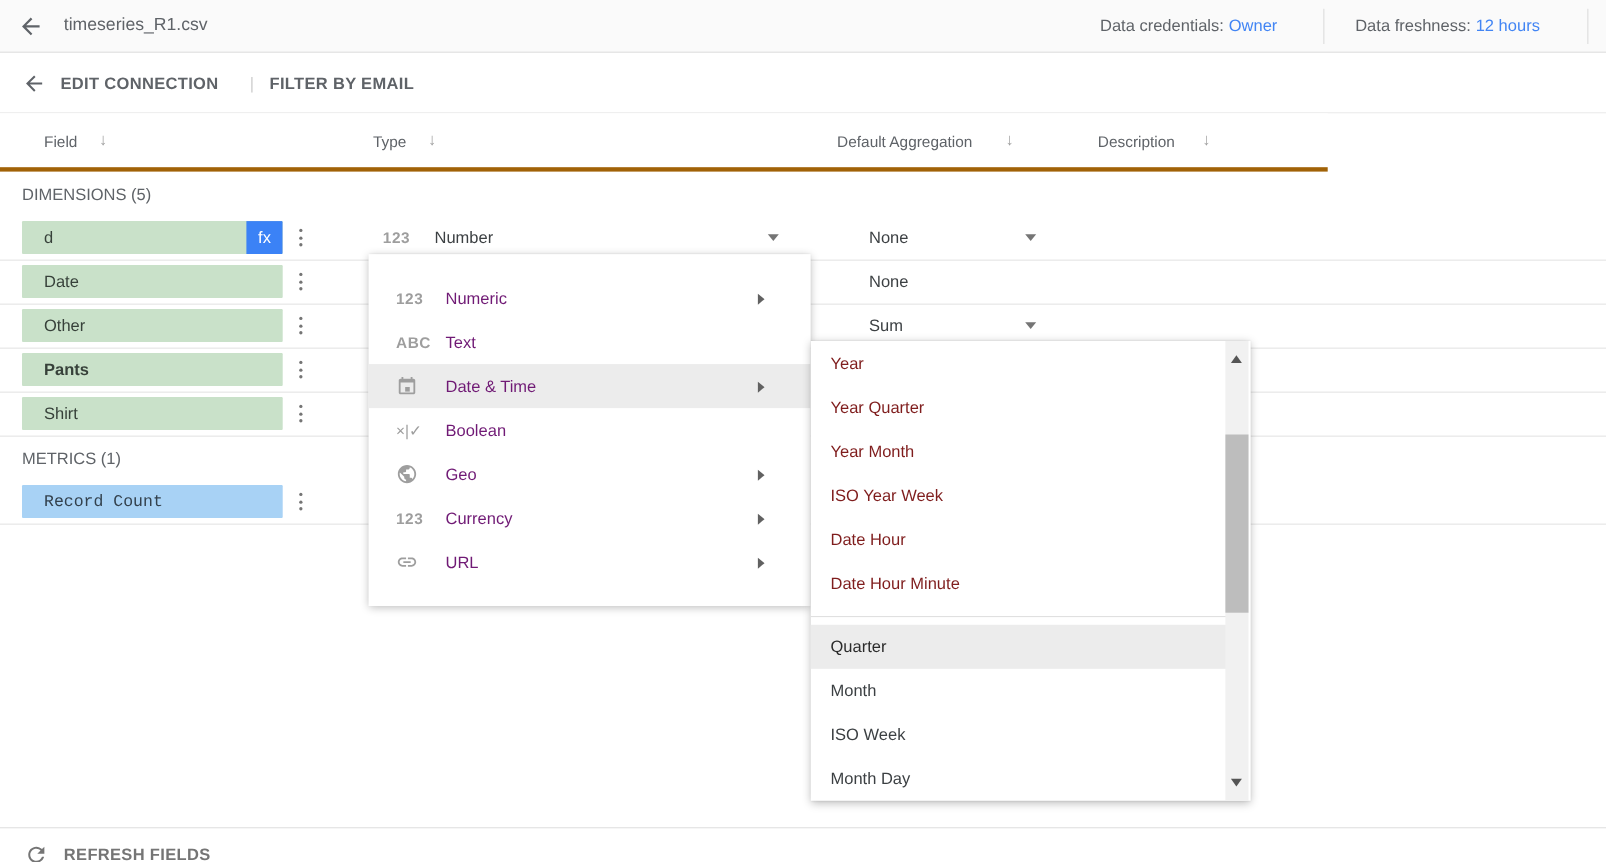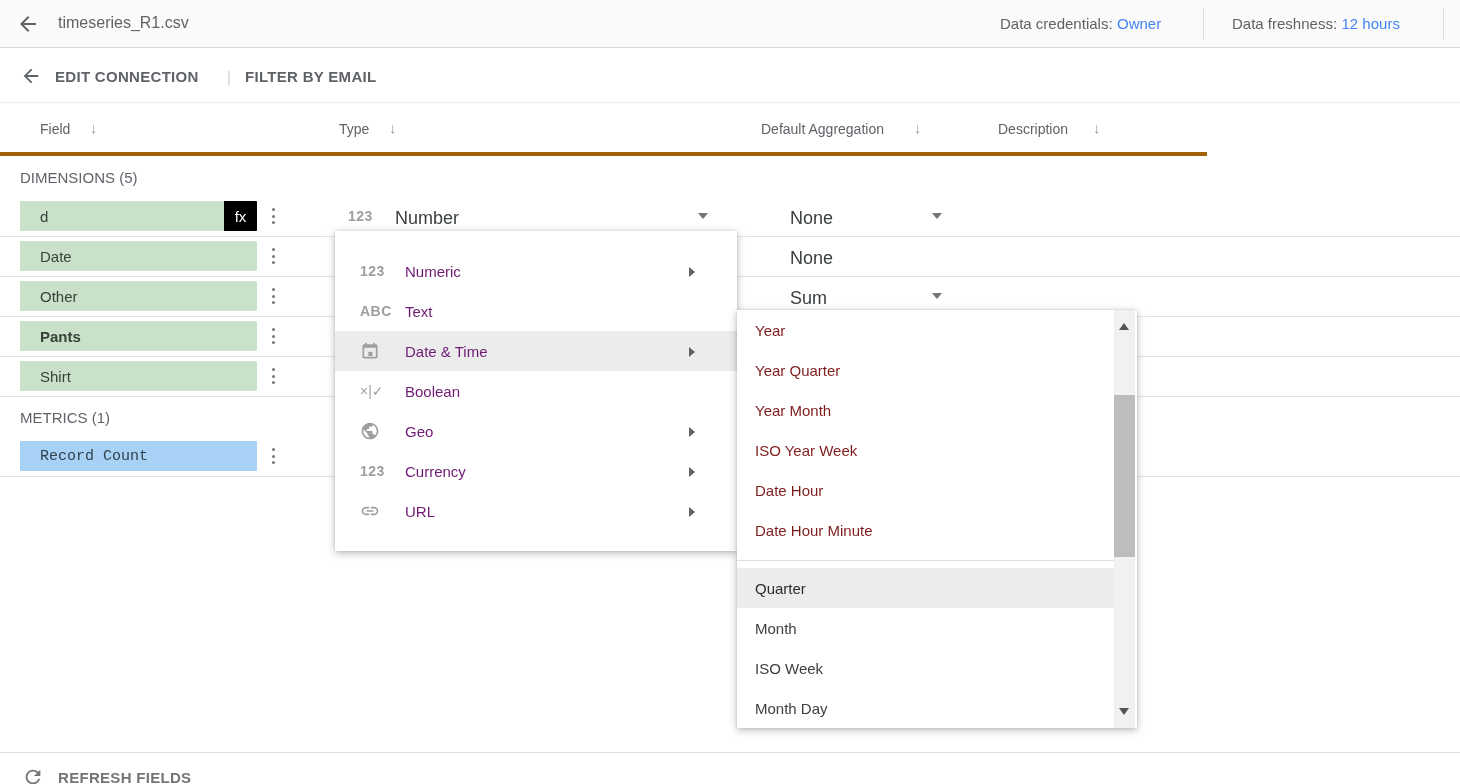--- a/index.html
+++ b/index.html
@@ -30,25 +30,25 @@
 
   
   .section-label { position:absolute; left:20px; font-size:15px; color:#5f6368; }
 
   
   .row-line { position:absolute; left:0; width:1460px; height:1px; background:#e4e4e4; }
   .chip { position:absolute; left:20px; width:237px; height:30px; border-radius:1px; display:flex; align-items:center; font-size:15px; color:#37413a; cursor:text; overflow:hidden; }
   .chip .chip-label { padding-left:20px; flex:1; }
   .chip-green { background:#c9e1c9; }
   .chip-blue { background:#a8d2f5; color:#33414d; }
-  .fx-badge { width:33px; height:30px; background:#000000; color:#fff; font-size:15px; display:flex; align-items:center; justify-content:center; cursor:pointer; }
+  .fx-badge { width:33px; height:30px; background:#3b82f6; color:#fff; font-size:15px; display:flex; align-items:center; justify-content:center; cursor:pointer; }
   .kebab { position:absolute; left:266px; width:14px; height:30px; display:flex; flex-direction:column; align-items:center; justify-content:center; cursor:pointer; }
   .kebab i { width:3px; height:3px; border-radius:50%; background:#757575; margin:1.6px 0; }
 
-  .cell-text { position:absolute; font-size:18px; color:#3c4043; }
+  .cell-text { position:absolute; font-size:15px; color:#3c4043; }
   .caret-down { position:absolute; width:0; height:0; border-left:5px solid transparent; border-right:5px solid transparent; border-top:6px solid #757575; cursor:pointer; }
   .num-icon { font-weight:700; font-size:14px; letter-spacing:.5px; color:#9e9e9e; }
 
   
   .popup { position:absolute; background:#fff; box-shadow:0 2px 8px rgba(0,0,0,.28), 0 0 2px rgba(0,0,0,.12); }
   .menu1 { left:335px; top:231px; width:402px; height:320px; padding:20px 0; z-index:10; }
   .menu-item { position:relative; height:40px; display:flex; align-items:center; padding-left:25px; cursor:pointer; }
   .menu-item.hl { background:#ececec; }
   .mi-icon { width:45px; display:flex; align-items:center; color:#9e9e9e; }
   .mi-icon svg { width:20px; height:20px; fill:#9e9e9e; }

